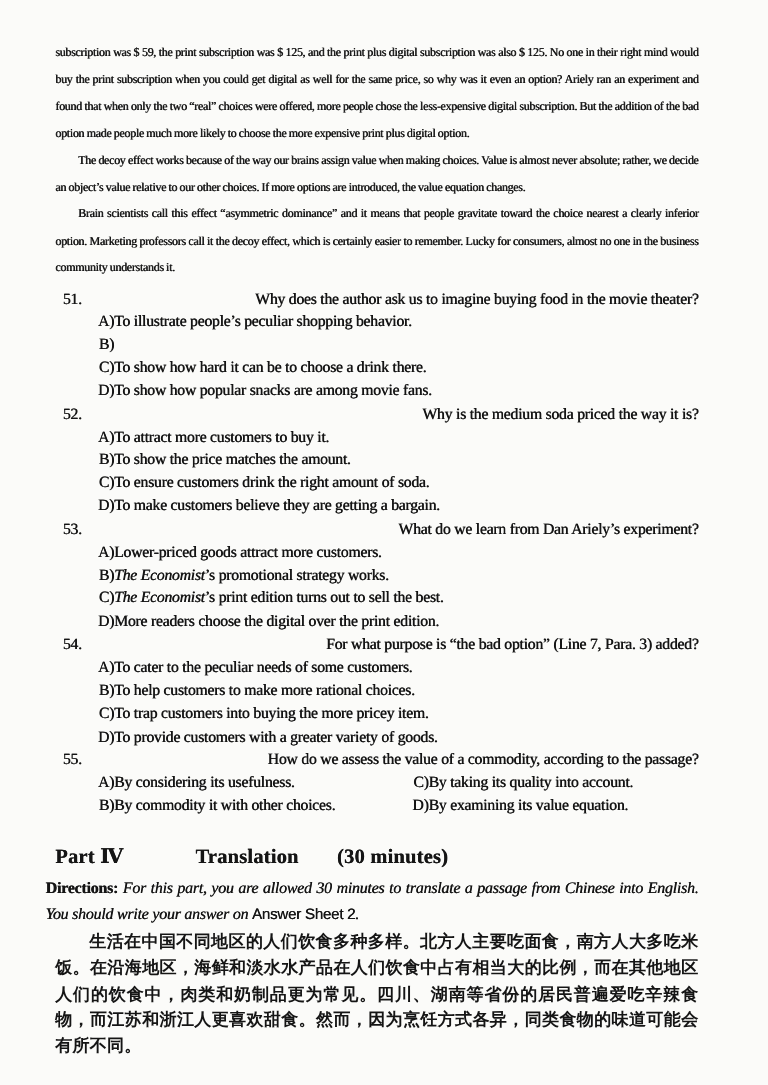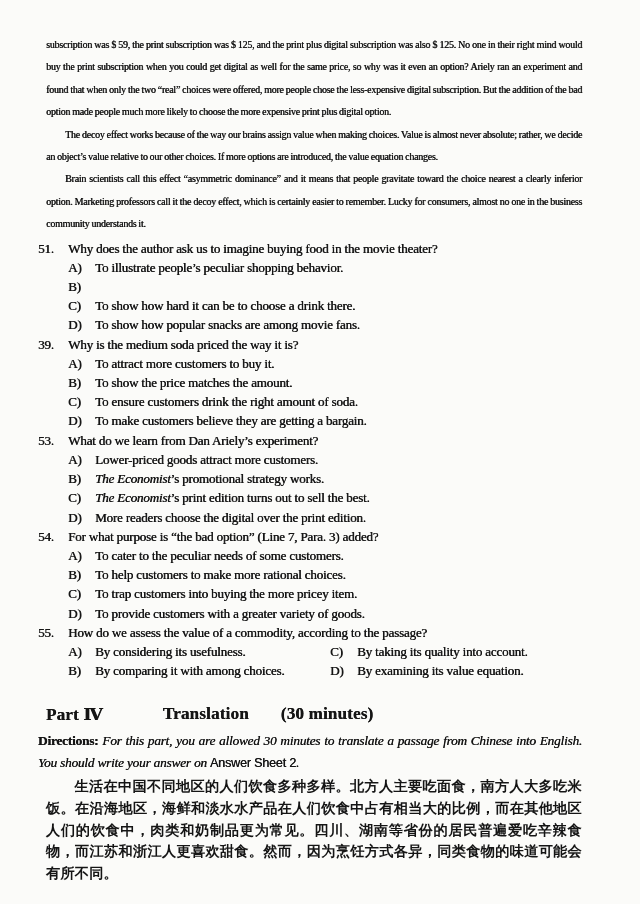--- a/index.html
+++ b/index.html
@@ -32,20 +32,21 @@
   }
   .passage p.indented { text-indent: 1.9em; }
 
   
   .questions {
     margin-top: 3px;
     font-size: 13.1px;
     line-height: 19.2px;
     letter-spacing: -0.2px;
     text-shadow: 0.4px 0 0 currentColor;
+    text-align: right;
   }
   .q-line { display: flex; }
   .q-num { flex: 0 0 30px; }
   .q-text { flex: 1; }
   .options { margin-left: 30px; }
   .option { display: flex; }
   .opt-label { flex: 0 0 27px; }
   .opt-text i { font-style: italic; }
   .options.two-col {
     display: grid;
@@ -126,21 +127,21 @@
         </div>
         <div class="option">
           <span class="opt-label">D)</span>
           <span class="opt-text"><i></i><span>To show how popular snacks are among movie fans.</span></span>
         </div>
       </div>
     </div>
 
     <div class="question">
       <div class="q-line">
-        <span class="q-num">39.</span>
+        <span class="q-num">52.</span>
         <span class="q-text">Why is the medium soda priced the way it is?</span>
       </div>
       <div class="options">
         <div class="option">
           <span class="opt-label">A)</span>
           <span class="opt-text"><i></i><span>To attract more customers to buy it.</span></span>
         </div>
         <div class="option">
           <span class="opt-label">B)</span>
           <span class="opt-text"><i></i><span>To show the price matches the amount.</span></span>
@@ -215,21 +216,21 @@
         <div class="option">
           <span class="opt-label">A)</span>
           <span class="opt-text"><i></i><span>By considering its usefulness.</span></span>
         </div>
         <div class="option">
           <span class="opt-label">C)</span>
           <span class="opt-text"><i></i><span>By taking its quality into account.</span></span>
         </div>
         <div class="option">
           <span class="opt-label">B)</span>
-          <span class="opt-text"><i></i><span>By comparing it with among choices.</span></span>
+          <span class="opt-text"><i></i><span>By commodity it with other choices.</span></span>
         </div>
         <div class="option">
           <span class="opt-label">D)</span>
           <span class="opt-text"><i></i><span>By examining its value equation.</span></span>
         </div>
       </div>
     </div>
 
   </div>
 

